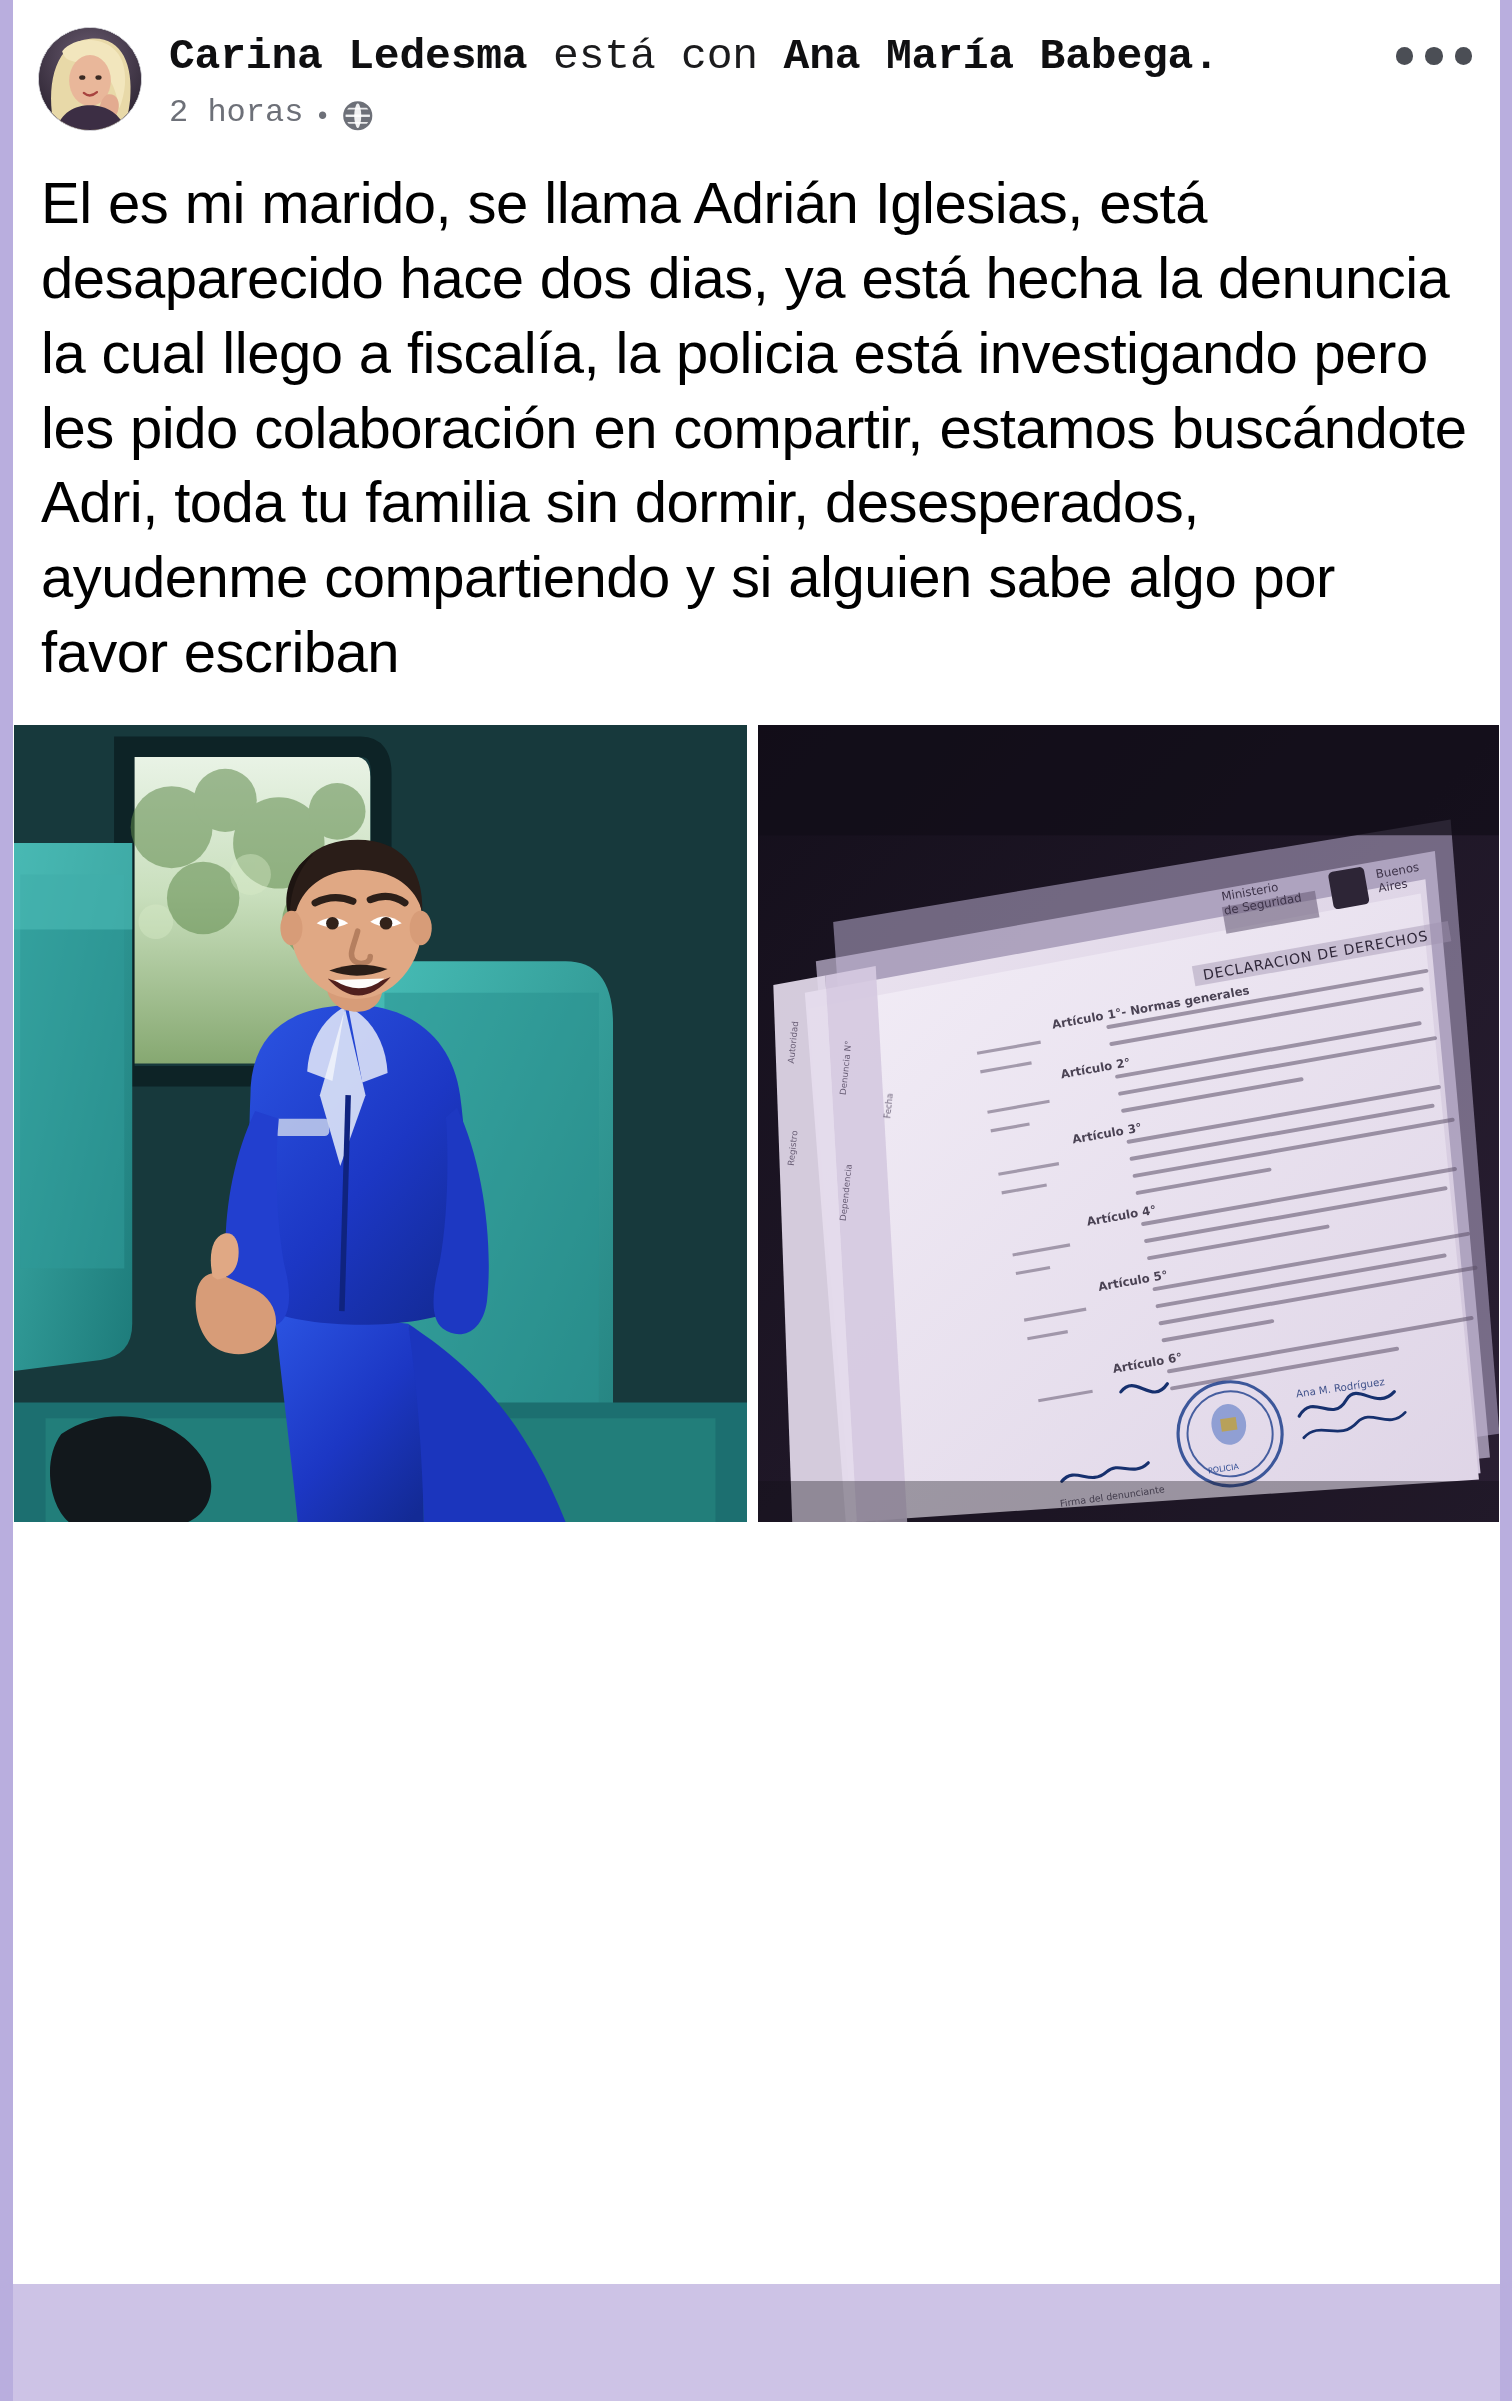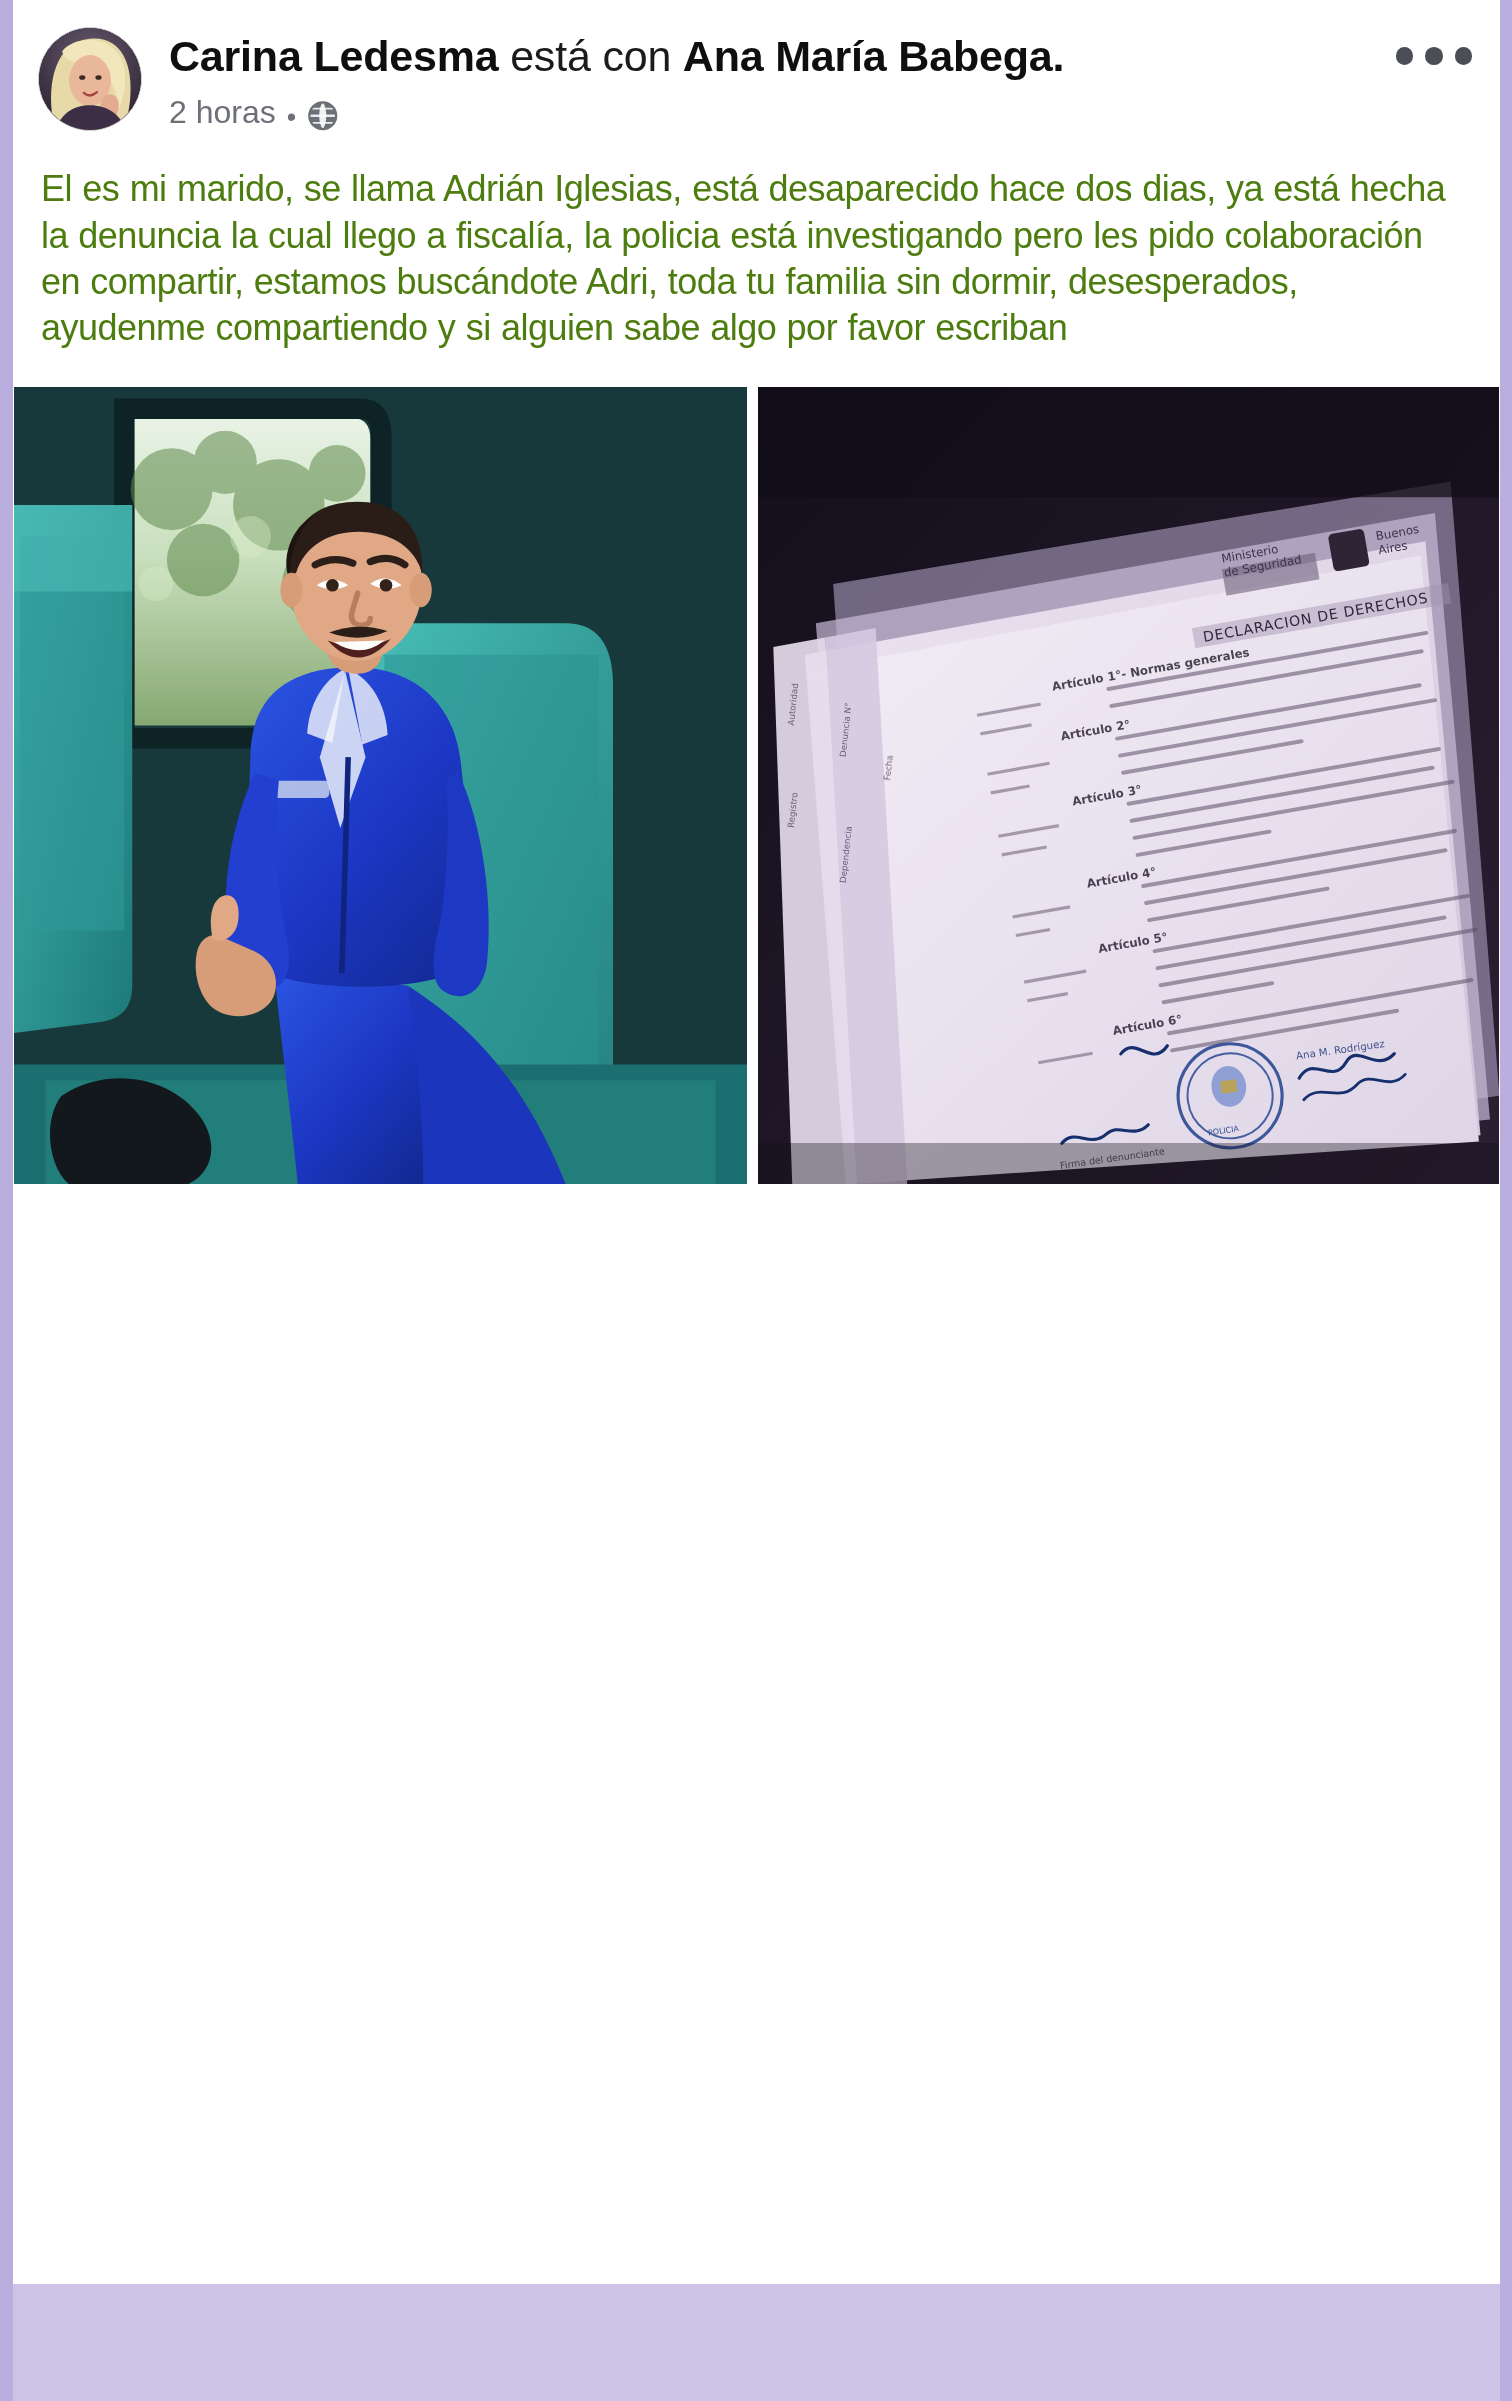--- a/index.html
+++ b/index.html
@@ -17,20 +17,21 @@
     background: #ffffff;
     display: flex;
     flex-direction: column;
   }
   
   .post-header {
     display: flex;
     align-items: flex-start;
     padding: 27px 31.5px 0 38px;
     position: relative;
+    font-family: Liberation Mono, monospace;
   }
   .avatar {
     width: 104px;
     height: 104px;
     border-radius: 50%;
     flex: 0 0 104px;
     overflow: hidden;
     border: 1.6px solid #d8d8dd;
     background: #2a2230;
     position: relative;
@@ -87,23 +88,23 @@
     width: 17.3px;
     height: 17.3px;
     border-radius: 50%;
     background: #4b4e55;
   }
   
   .post-body {
     padding: 35px 44px 0 41px;
   }
   .post-body p {
-    font-size: 36px;
+    font-size: 58px;
     line-height: 1.29;
-    color: #4d7c0f;
+    color: #000000;
     letter-spacing: -0.5px;
     word-spacing: 0.8px;
   }
   
   .media-row {
     margin-top: 35px;
     display: flex;
     gap: 11px;
     padding: 0 14px;
     height: 797px;

